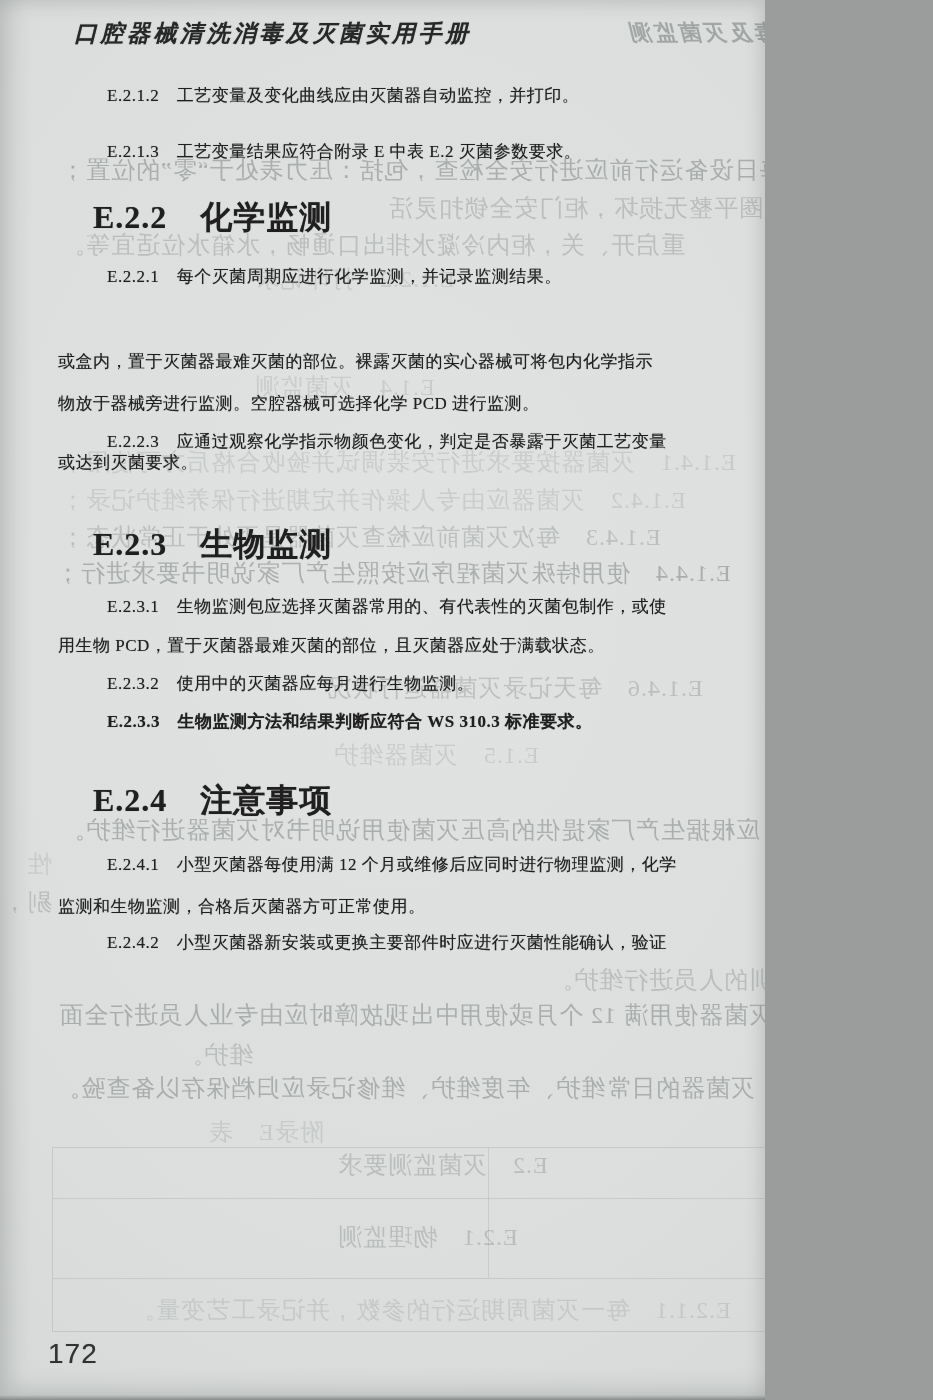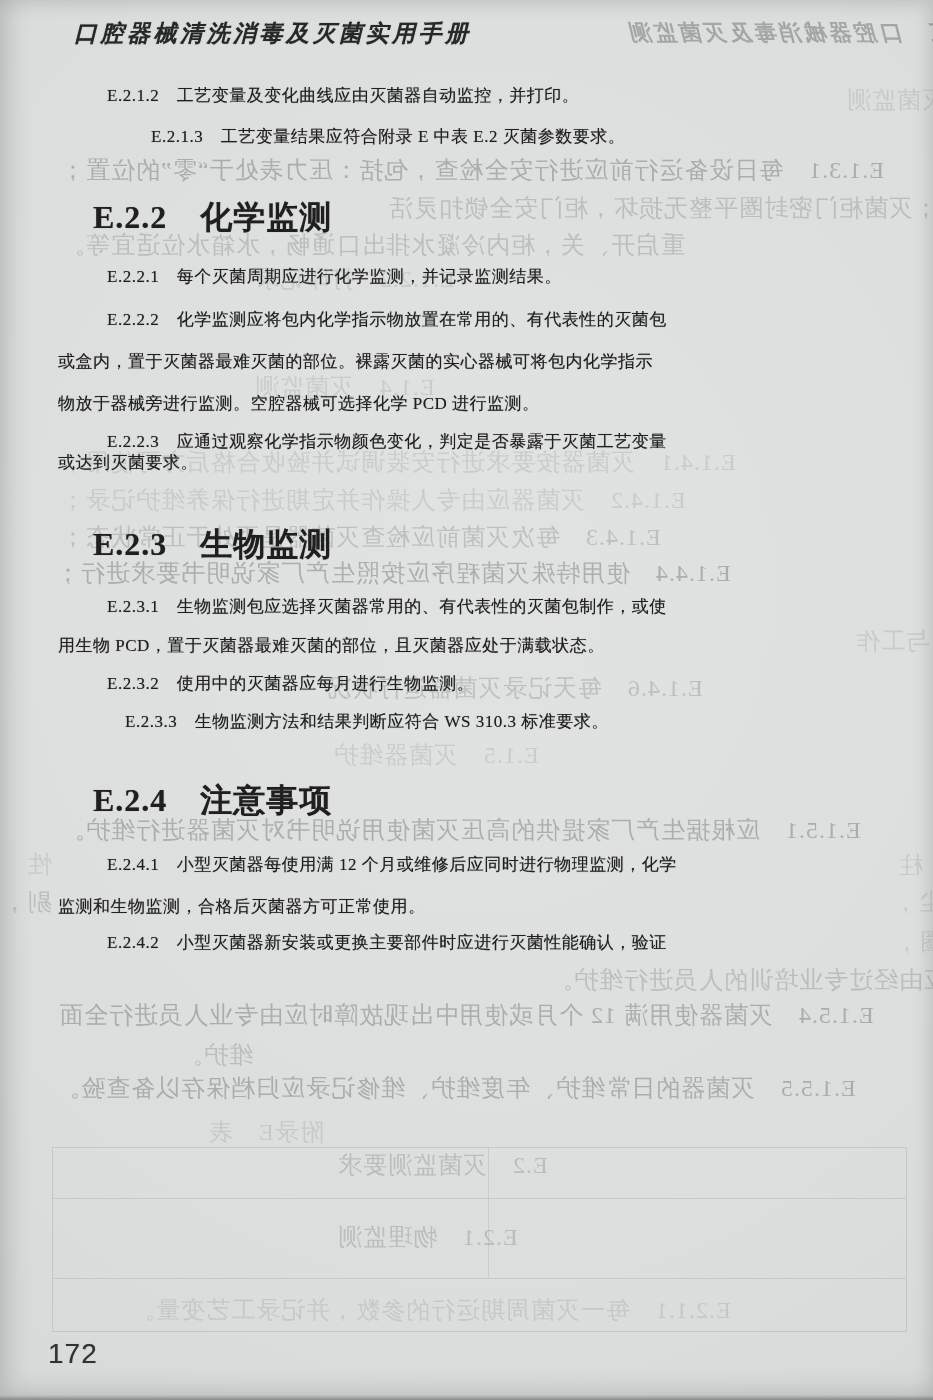--- a/index.html
+++ b/index.html
@@ -1,18 +1,18 @@
 <!DOCTYPE html>
 <html><head>
 <meta charset="utf-8">
 <style>
   html,body{margin:0;padding:0;background:#9a9d9c;}
   .page{
     position:relative;
-    width:933px;height:1400px;
+    width:765px;height:1400px;
     overflow:hidden;
     background:radial-gradient(ellipse 120% 90% at 52% 42%, #e1e3e2 0%, #dcdedd 55%, #d3d6d5 100%);
     box-shadow:inset 10px -10px 22px rgba(84,89,88,.22), inset -6px 6px 16px rgba(84,89,88,.14);
     font-family:"Liberation Serif","DejaVu Serif",serif;
   }
   .page::after{
     content:"";position:absolute;left:0;right:0;bottom:0;height:5px;
     background:linear-gradient(to bottom, rgba(70,75,74,0), rgba(70,75,74,.45));
     pointer-events:none;
   }
@@ -52,33 +52,33 @@
   .bt-table .hline1,.bt-table .hline2{
     position:absolute;left:0;right:0;height:0;border-top:1px solid rgba(140,146,144,.26);
   }
   .bt-table .hline1{top:50px;}
   .bt-table .hline2{top:130px;}
   .bt-table .vline{
     position:absolute;top:0;bottom:53px;left:435px;width:0;border-left:1px solid rgba(140,146,144,.24);
   }
   
   .l-e212{left:107px;top:84px;}
-  .l-e213{left:107px;top:125px;margin-left:44px;}
+  .l-e213{left:107px;top:140px;}
   .h-e22 {left:93px; top:196px;}
   .l-e221{left:107px;top:265px;}
   .l-e222a{left:107px;top:308px;}
   .l-e222b{left:58px; top:350px;text-align:right;}
   .l-e222c{left:58px; top:392px;}
   .l-e223a{left:107px;top:430px;}
   .l-e223b{left:58px; top:451px;}
   .h-e23 {left:93px; top:523px;}
   .l-e231a{left:107px;top:595px;}
   .l-e231b{left:58px; top:634px;}
   .l-e232{left:107px;top:672px;}
-  .l-e233{left:125px;top:710px;}
+  .l-e233{left:107px;top:710px;font-weight:bold;}
   .h-e24 {left:93px; top:779px;}
   .l-e241a{left:107px;top:853px;}
   .l-e241b{left:58px; top:895px;}
   .l-e242a{left:107px;top:931px;}
   .l-e242b{left:58px; top:968px;}
   
   .b-hdr {left:628px;top:18px;}
   .b-e13 {left:846px;top:84px;}
   .b-l3  {left:60px; top:154px;}
   .b-l4  {left:388px;top:192px;}
@@ -147,21 +147,20 @@
   </div>
   <div class="bt b-te2">E.2　灭菌监测要求</div>
   <div class="bt b-te21">E.2.1　物理监测</div>
   <div class="bt bt-soft b-te211">E.2.1.1　每一灭菌周期运行的参数，并记录工艺变量。</div>
 
   <div class="ln l-e212">E.2.1.2　工艺变量及变化曲线应由灭菌器自动监控，并打印。</div>
   <div class="ln l-e213">E.2.1.3　工艺变量结果应符合附录 E 中表 E.2 灭菌参数要求。</div>
 
   <div class="ln hd h-e22">E.2.2　化学监测</div>
   <div class="ln l-e221">E.2.2.1　每个灭菌周期应进行化学监测，并记录监测结果。</div>
-  <div class="ln l-e222a">E.2.2.2　化学监测应将包内化学指示物放置在常用的、有代表性的灭菌包</div>
   <div class="ln l-e222b">或盒内，置于灭菌器最难灭菌的部位。裸露灭菌的实心器械可将包内化学指示</div>
   <div class="ln l-e222c">物放于器械旁进行监测。空腔器械可选择化学 PCD 进行监测。</div>
   <div class="ln l-e223a">E.2.2.3　应通过观察化学指示物颜色变化，判定是否暴露于灭菌工艺变量</div>
   <div class="ln l-e223b">或达到灭菌要求。</div>
 
   <div class="ln hd h-e23">E.2.3　生物监测</div>
   <div class="ln l-e231a">E.2.3.1　生物监测包应选择灭菌器常用的、有代表性的灭菌包制作，或使</div>
   <div class="ln l-e231b">用生物 PCD，置于灭菌器最难灭菌的部位，且灭菌器应处于满载状态。</div>
   <div class="ln l-e232">E.2.3.2　使用中的灭菌器应每月进行生物监测。</div>
   <div class="ln l-e233">E.2.3.3　生物监测方法和结果判断应符合 WS 310.3 标准要求。</div>

